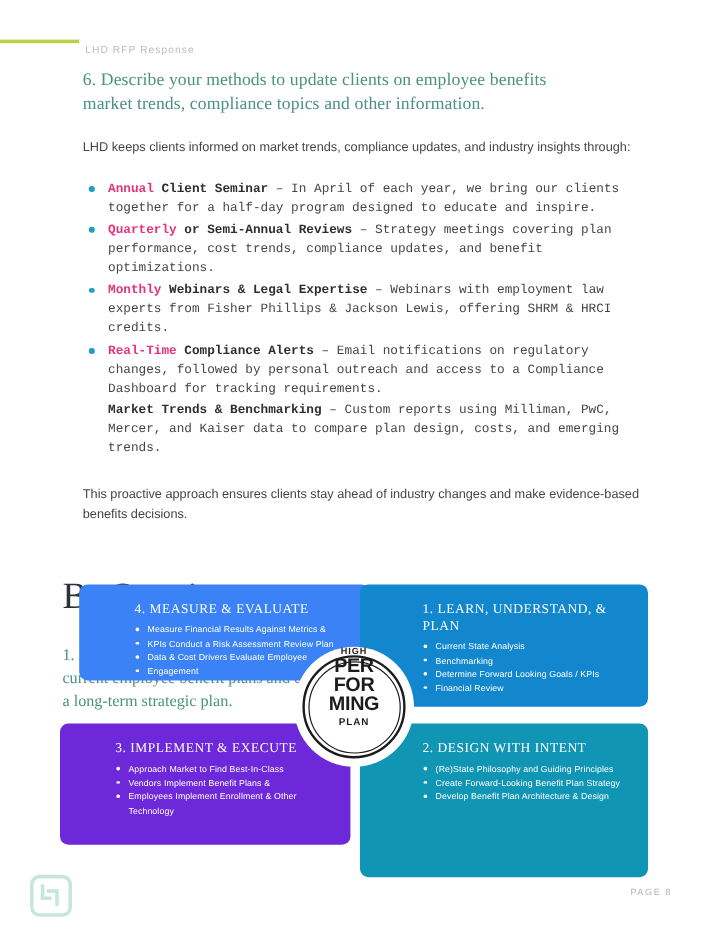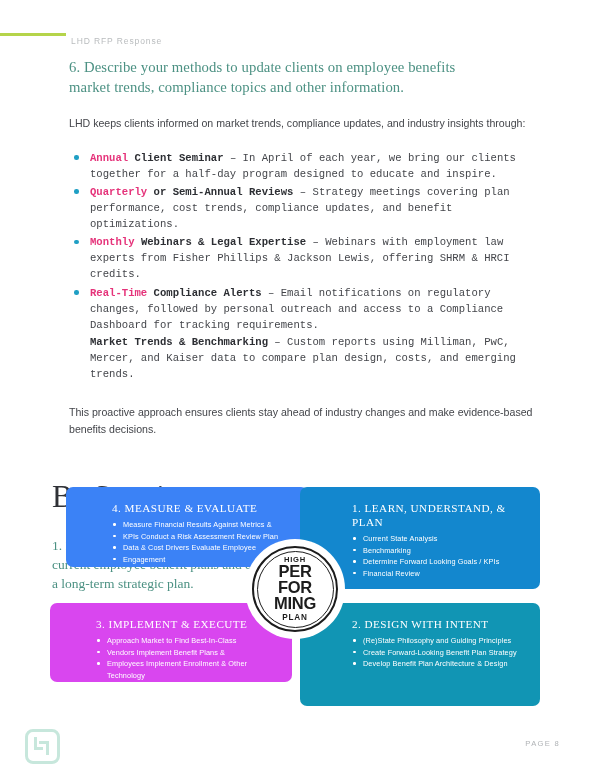--- a/index.html
+++ b/index.html
@@ -129,22 +129,22 @@
   }
   .quad {
     position: absolute;
     border-radius: 7px;
     color: #ffffff;
     box-sizing: border-box;
     overflow: hidden;
   }
   .q-tl { left: 0;     top: 0;    width: 242px; height: 80px; background: #3b82f6; margin-left: 16px; }
   .q-tr { left: 250px; top: 0;    width: 240px; height: 102px; background: #1387ce; }
-  .q-bl { left: 0;     top: 116px;width: 242px; height: 79px; background: #d946ef; }
-  .q-br { left: 250px; top: 116px;width: 240px; height: 103px; background: #1195b4; }
+  .q-bl { left: 0;     top: 116px;width: 242px; height: 101px; background: #6d28d9; }
+  .q-br { left: 250px; top: 116px;width: 240px; height: 128px; background: #1195b4; }
 
   .quad-inner { padding: 14px 14px 0 46px; }
   .q-tr .quad-inner, .q-br .quad-inner { padding-left: 52px; }
 
   .quad-title {
     font-family: "Liberation Serif", serif;
     font-size: 11.2px;
     letter-spacing: 0.45px;
     margin: 0 0 4px 0;
     font-weight: 400;
@@ -203,21 +203,20 @@
     border: 1.6px solid #1c1c1c;
     border-radius: 50%;
     box-sizing: border-box;
   }
   .seal-text {
     position: absolute;
     inset: 0;
     display: flex;
     flex-direction: column;
     align-items: center;
-    justify-content: center;
     color: #1c1c1c;
     font-family: "Liberation Sans", sans-serif;
     font-weight: 700;
   }
   .seal-text .s1 { font-size: 7.6px; letter-spacing: 0.8px; line-height: 1.1; margin-bottom: 0.5px; }
   .seal-text .s2,
   .seal-text .s3,
   .seal-text .s4 { font-size: 16.5px; letter-spacing: -0.3px; line-height: 0.96; }
   .seal-text .s5 { font-size: 8.2px; letter-spacing: 0.8px; line-height: 1.1; margin-top: 1.5px; }
 

